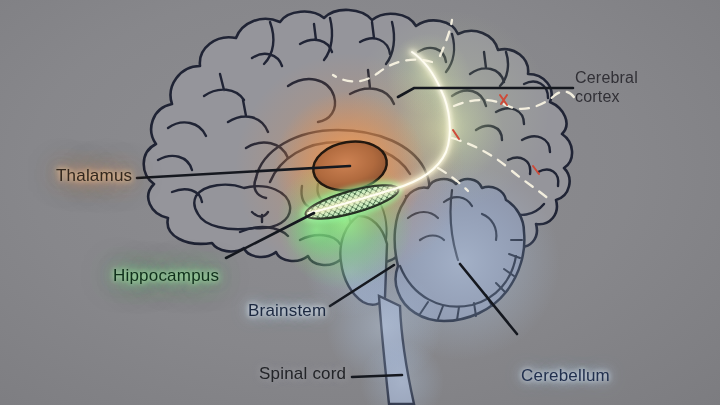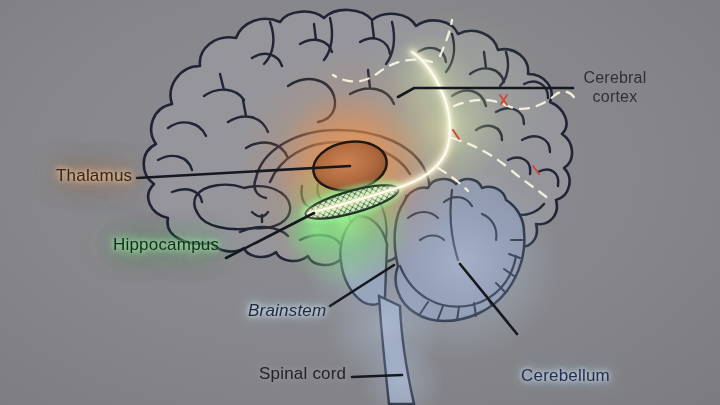--- a/index.html
+++ b/index.html
@@ -8,30 +8,30 @@
     background:radial-gradient(ellipse at 46% 42%, #8e8e92 0%, #87878b 55%, #7c7c80 100%);
     font-family:"Liberation Sans", sans-serif;
   }
   #brain-svg{position:absolute;left:0;top:0;}
   .lbl{
     position:absolute;font-size:17px;font-weight:500;letter-spacing:.2px;
     color:#2e2d30;white-space:nowrap;line-height:20px;
   }
   #lbl-thalamus{left:56px;top:166px;color:#33281e;
     text-shadow:0 0 5px #ffd4a2,0 0 11px #f4a86d,0 0 22px rgba(244,160,90,.9),0 0 34px rgba(244,160,90,.5);}
-  #lbl-hippocampus{left:113px;top:235px;color:#10301b;
+  #lbl-hippocampus{left:113px;top:266px;color:#10301b;
     text-shadow:0 0 5px #b9f4b4,0 0 11px #7ae287,0 0 22px rgba(95,222,120,.9),0 0 34px rgba(95,222,120,.5);text-align:right;}
   #lbl-brainstem{left:248px;top:301px;color:#1c2940;
-    text-shadow:0 0 5px #ecf4fd,0 0 11px #c3dcf4,0 0 20px rgba(175,208,240,.85);font-style:italic;}
+    text-shadow:0 0 5px #ecf4fd,0 0 11px #c3dcf4,0 0 20px rgba(175,208,240,.85);}
   #lbl-spinal-cord{left:259px;top:364px;color:#232428;
     text-shadow:0 0 8px rgba(235,240,248,.35);}
   #lbl-cerebellum{left:521px;top:327px;color:#22304e;
     text-shadow:0 0 5px #e8f2fd,0 0 11px #c0daf4,0 0 20px rgba(168,202,240,.85);margin-top:39px;}
   #lbl-cerebral-cortex{left:575px;top:68px;width:80px;white-space:normal;
-    text-align:center;line-height:19px;color:#313036;font-size:16px;}
+    text-align:left;line-height:19px;color:#313036;font-size:16px;}
 </style>
 </head>
 <body>
 
 <div id="stage">
 
 <svg id="brain-svg" width="720" height="405" viewBox="0 0 720 405">
   <defs>
     <radialGradient id="gOrange">
           <stop offset="0%" stop-color="#ffa755" stop-opacity=".95"></stop>

